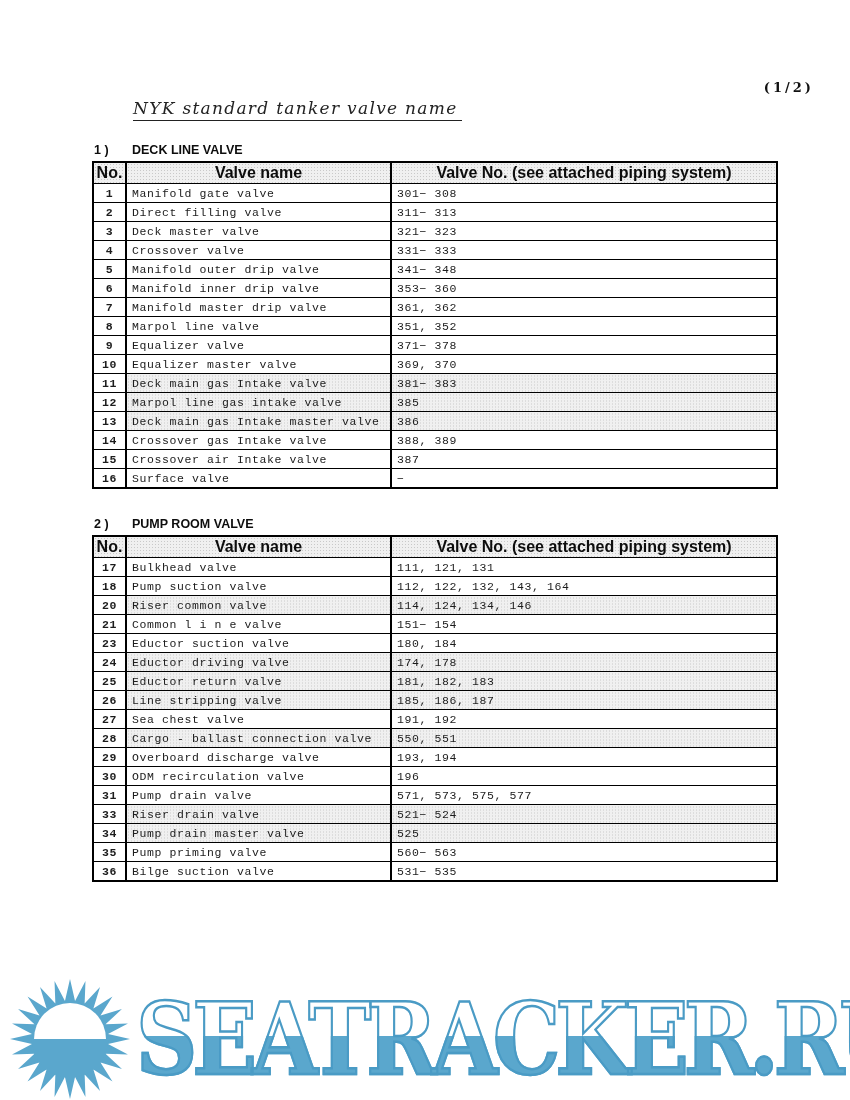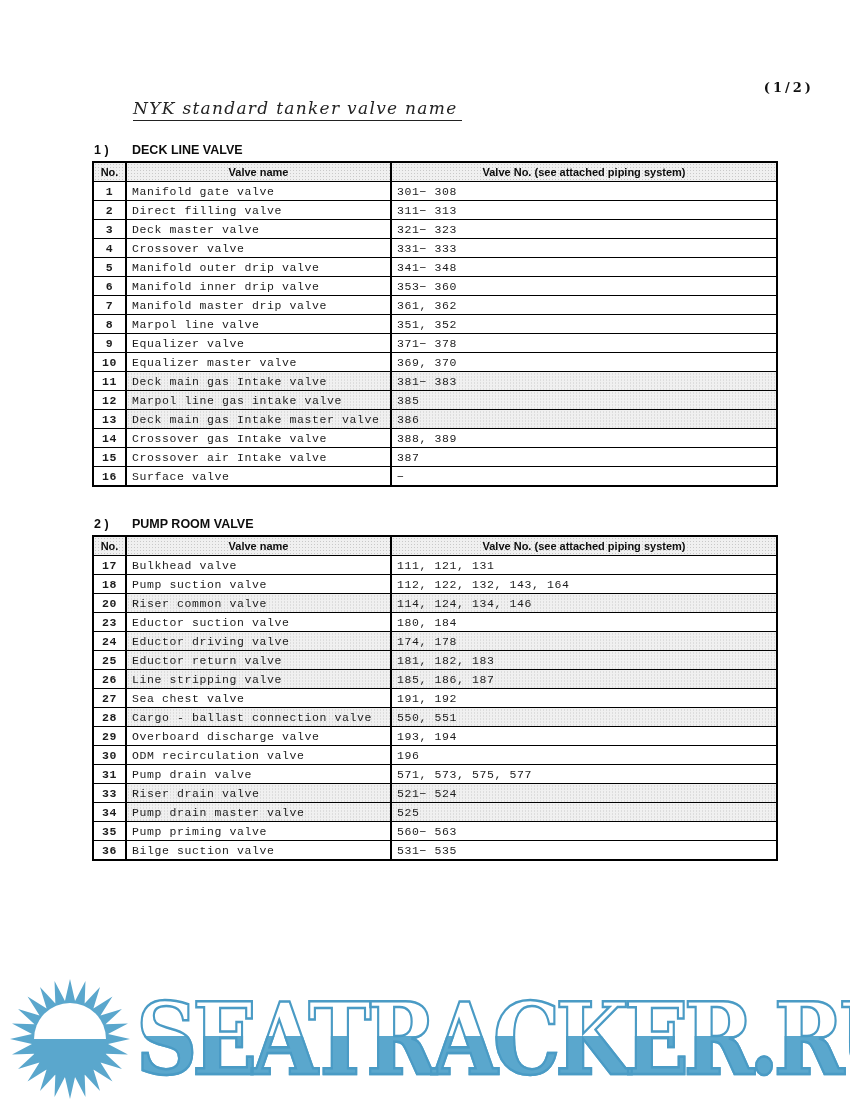--- a/index.html
+++ b/index.html
@@ -18,21 +18,21 @@
   #section-1{top:517px;}
 
   .sec-head{display:flex;align-items:baseline;font-weight:bold;font-size:12.5px;color:#0d0d0d;
         margin:0 0 4px 2px;font-family:"Liberation Sans",sans-serif;}
   .sec-no{width:38px;flex:0 0 auto;}
 
   table.valve{border-collapse:collapse;width:684px;table-layout:fixed;
         border:2px solid #000;}
   table.valve th, table.valve td{border:1px solid #000;border-left:2px solid #000;
         overflow:hidden;white-space:nowrap;}
-  table.valve th{height:16px;font-size:11px;font-weight:bold;padding:1px 2px;
+  table.valve th{height:16px;font-size:16px;font-weight:bold;padding:1px 2px;
         font-family:"Liberation Sans",sans-serif;color:#0d0d0d;border-bottom:1.5px solid #000;}
   table.valve td{height:18px;padding:0 5px;font-family:"Liberation Mono",monospace;
         font-size:11.5px;letter-spacing:0.6px;color:#1c1c1c;}
   td.no{font-family:"Liberation Sans",sans-serif;font-weight:bold;font-size:11px;
         text-align:center;letter-spacing:0;padding:0 2px;background:#fff;}
   td.vno{letter-spacing:3px;}
   col.c-no{width:33px;} col.c-name{width:265px;} col.c-vno{width:386px;}
 
   .shade-fill, tr.shaded td.name, tr.shaded td.vno, table.valve th{
         background-color:#f0f0f0;
@@ -193,20 +193,25 @@
             <td class="no">18</td>
             <td class="name">Pump suction valve</td>
             <td class="vno">112, 122, 132, 143, 164</td>
           </tr>
           <tr class="shaded">
             <td class="no">20</td>
             <td class="name">Riser common valve</td>
             <td class="vno">114, 124, 134, 146</td>
           </tr>
           <tr>
+            <td class="no">21</td>
+            <td class="name">Common l i n e valve</td>
+            <td class="vno">151− 154</td>
+          </tr>
+          <tr>
             <td class="no">23</td>
             <td class="name">Eductor suction valve</td>
             <td class="vno">180, 184</td>
           </tr>
           <tr class="shaded">
             <td class="no">24</td>
             <td class="name">Eductor driving valve</td>
             <td class="vno">174, 178</td>
           </tr>
           <tr class="shaded">

